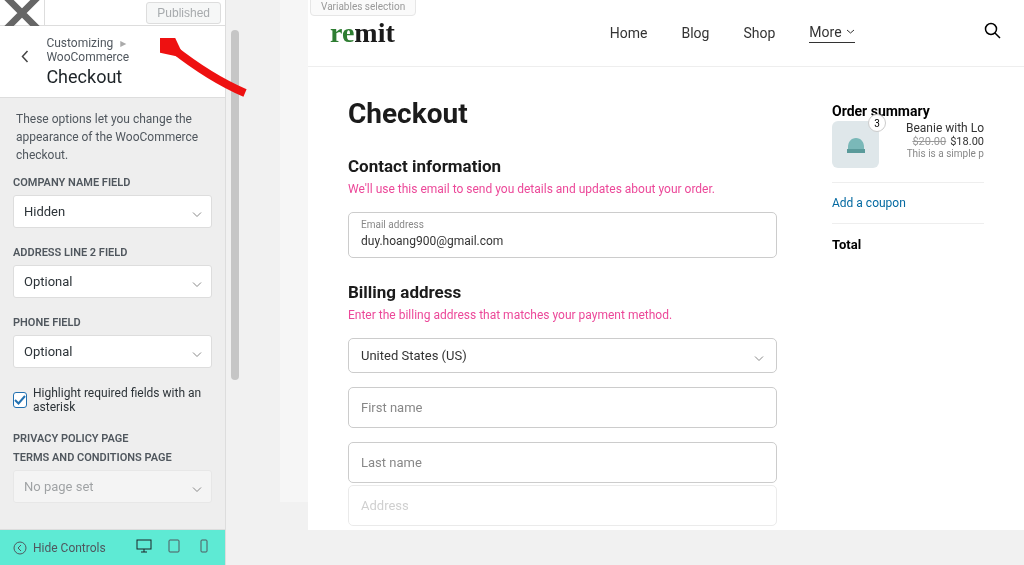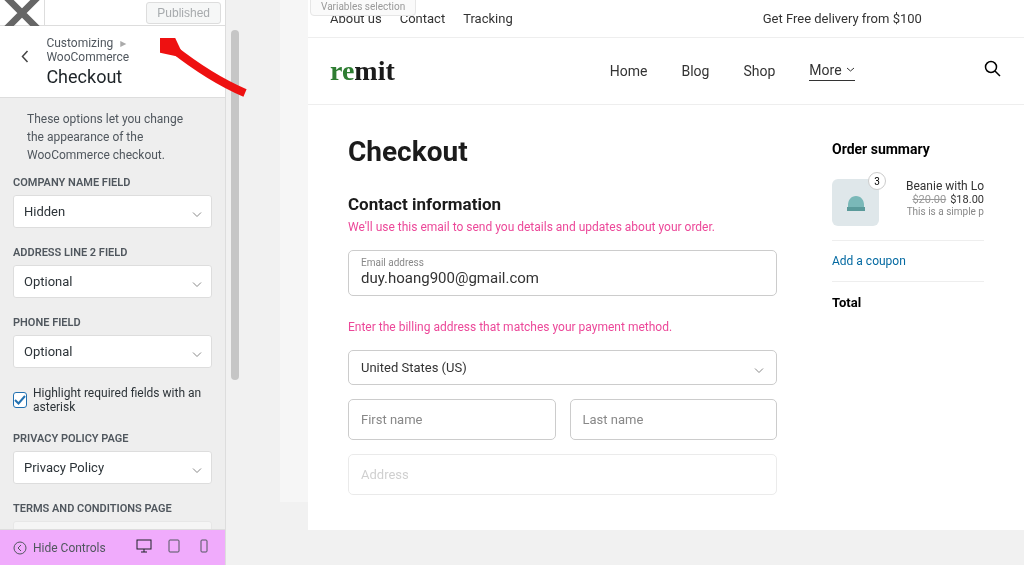--- a/index.html
+++ b/index.html
@@ -15,33 +15,33 @@
     .back-btn svg { width: 8px; height: 13px; }
     .breadcrumb-wrap { display: flex; flex-direction: column; }
     .breadcrumb { font-size: 12px; color: #50575e; }
     .breadcrumb .sep { margin: 0 4px; color: #aaa; }
     .panel-title { font-size: 18px; font-weight: 400; color: #1d2327; margin-top: 2px; }
     
     .scroll-area { flex: 1; overflow-y: auto; padding: 0; }
     .scroll-area::-webkit-scrollbar { width: 12px; }
     .scroll-area::-webkit-scrollbar-thumb { background: #a7aaad; border-radius: 6px; }
     
-    .desc { font-size: 12px; color: #50575e; padding: 12px 27px; line-height: 1.5; }
+    .desc { font-size: 12px; color: #50575e; padding: 12px 16px; line-height: 1.5; }
     .section-label { font-size: 11px; font-weight: 600; color: #50575e; padding: 0 13px 6px; text-transform: uppercase; }
     .select-wrap { margin: 0 13px 18px; position: relative; }
     .select { width: 100%; background: #fff; border: 1px solid #ddd; padding: 8px 30px 8px 10px; font-size: 13px; color: #2c3338; border-radius: 3px; cursor: pointer; appearance: none; }
     .select-chevron { position: absolute; right: 10px; top: 50%; transform: translateY(-50%); pointer-events: none; color: #888; }
     .select-chevron svg { width: 10px; height: 6px; }
     
     .checkbox-wrap { padding: 0 13px 18px; display: flex; align-items: center; gap: 6px; }
     .checkbox { width: 16px; height: 16px; border: 1px solid #2271b1; border-radius: 3px; display: flex; align-items: center; justify-content: center; background: #fff; cursor: pointer; color: #2271b1; }
     .checkbox svg { width: 12px; height: 10px; }
     .checkbox-label { font-size: 12px; color: #2c3338; }
     
-    .customizer-footer { border-top: 1px solid #ddd; background: #f0abfc; padding: 8px 13px; display: flex; align-items: center; gap: 14px; }
+    .customizer-footer { border-top: 1px solid #ddd; background: #5eead4; padding: 8px 13px; display: flex; align-items: center; gap: 14px; }
     .hide-controls { display: flex; align-items: center; gap: 6px; font-size: 12px; color: #50575e; cursor: pointer; }
     .hide-controls svg { width: 14px; height: 14px; }
     .device-btns { margin-left: auto; display: flex; gap: 14px; }
     .device-btn { cursor: pointer; color: #50575e; }
     .device-btn svg { width: 16px; height: 14px; }
     .device-btn.active { color: #1d2327; }
     
     .arrow-annotation { position: absolute; left: 160px; top: 38px; z-index: 100; pointer-events: none; }
     .arrow-annotation svg { width: 95px; height: 60px; }
     
@@ -66,33 +66,33 @@
     .search-icon svg { width: 18px; height: 18px; }
     
     .checkout-body { display: flex; padding: 30px 40px 0; gap: 55px; }
     .checkout-main { flex: 1; }
     .page-heading { font-size: 28px; font-weight: 700; color: #1b1b1b; margin-bottom: 26px; }
     .section-heading { font-size: 17px; font-weight: 700; color: #1b1b1b; margin-bottom: 6px; }
     .section-sub { font-size: 12px; color: #ec4899; margin-bottom: 16px; }
     
     .field-group { border: 1px solid #ccc; border-radius: 5px; padding: 6px 12px 8px; margin-bottom: 24px; }
     .field-label { font-size: 10px; color: #888; display: block; }
-    .field-value { font-size: 15px; color: #333; }
-    
-    .row2 { display: flex; gap: 14px; margin-bottom: 14px; }
+    .field-value { font-size: 12px; color: #333; }
+    
+    .row2 { display: flex; gap: 14px; margin-bottom: 2px; flex-direction: column; }
     .row2 .field-input { flex: 1; }
     .field-input { border: 1px solid #ccc; border-radius: 5px; padding: 12px; font-size: 13px; color: #888; }
     
     .select-field { border: 1px solid #ccc; border-radius: 5px; padding: 6px 12px 8px; margin-bottom: 14px; position: relative; }
     .select-field .field-value { font-size: 13px; color: #333; }
     .select-field-chevron { position: absolute; right: 12px; top: 50%; transform: translateY(-50%); color: #888; }
     .select-field-chevron svg { width: 10px; height: 6px; }
     
     .order-summary { width: 152px; padding-top: 6px; }
-    .summary-title { font-size: 14px; font-weight: 700; margin-bottom: 22px; }
+    .summary-title { font-size: 14px; font-weight: 700; margin-bottom: 2px; }
     .summary-item { display: flex; gap: 10px; margin-bottom: 14px; }
     .item-thumb { width: 47px; height: 47px; background: #dfe7ea; border-radius: 6px; position: relative; display: flex; align-items: center; justify-content: center; }
     .item-thumb svg { width: 24px; height: 24px; }
     .qty-badge { position: absolute; top: -7px; right: -7px; width: 18px; height: 18px; border-radius: 9px; background: #fff; border: 1px solid #ccc; font-size: 10px; display: flex; align-items: center; justify-content: center; }
     .item-info { flex: 1; text-align: right; }
     .item-name { font-size: 12px; font-weight: 400; color: #333; white-space: nowrap; }
     .item-price { font-size: 11px; }
     .old-price { text-decoration: line-through; color: #999; }
     .new-price { color: #333; margin-left: 4px; }
     .item-desc { font-size: 10px; color: #888; white-space: nowrap; }
@@ -160,26 +160,20 @@
     <div class="checkbox-wrap">
       <div class="checkbox">
         <svg viewBox="0 0 12 10">
             <path d="M1 5l3.5 3.5L11 1" stroke="currentColor" stroke-width="2" fill="none"></path>
           </svg>
       </div>
       <span class="checkbox-label">Highlight required fields with an asterisk</span>
     </div>
 
     <div class="section-label">PRIVACY POLICY PAGE</div>
-    <div class="select-wrap">
-      <div class="select">Privacy Policy</div>
-      <span class="select-chevron"><svg viewBox="0 0 10 6">
-            <path d="M1 1l4 4 4-4" stroke="currentColor" fill="none"></path>
-          </svg></span>
-    </div>
 
     <div class="section-label">TERMS AND CONDITIONS PAGE</div>
     <div class="select-wrap" style="margin-bottom:0;">
       <div class="select" style="opacity:0.4;">No page set</div>
       <span class="select-chevron"><svg viewBox="0 0 10 6">
             <path d="M1 1l4 4 4-4" stroke="currentColor" fill="none"></path>
           </svg></span>
     </div>
   </div>
 
@@ -215,28 +209,20 @@
         </marker>
       </defs>
     <path d="M85 55 Q 50 40 12 10" stroke="#e11" stroke-width="8" fill="none" marker-end="url(#ah)"></path>
   </svg>
 </div>
 
 <div class="preview-area">
   <div class="preview-frame">
     <div class="variables-tab">Variables selection</div>
 
-    <div class="top-bar">
-      <div class="top-links">
-        <span class="top-link">About us</span>
-        <span class="top-link">Contact</span>
-        <span class="top-link">Tracking</span>
-      </div>
-      <span class="promo">Get Free delivery from $100</span>
-    </div>
 
     <div class="nav-bar">
       <div class="logo"><span class="accent">re</span><span>mit</span></div>
       <div class="nav-links">
         <span class="nav-link">Home</span>
         <span class="nav-link">Blog</span>
         <span class="nav-link">Shop</span>
         <span class="nav-link more">
             <span>More</span>
             <svg viewBox="0 0 9 5">
@@ -254,20 +240,21 @@
       <div class="checkout-main">
         <h1 class="page-heading">Checkout</h1>
 
         <h2 class="section-heading">Contact information</h2>
         <p class="section-sub">We'll use this email to send you details and updates about your order.</p>
         <div class="field-group">
           <span class="field-label">Email address</span>
           <span class="field-value">duy.hoang900@gmail.com</span>
         </div>
 
+        <h2 class="section-heading">Billing address</h2>
         <p class="section-sub">Enter the billing address that matches your payment method.</p>
         <div class="select-field">
           <span class="field-value">United States (US)</span>
           <span class="select-field-chevron"><svg viewBox="0 0 10 6">
                 <path d="M1 1l4 4 4-4" stroke="currentColor" fill="none"></path>
               </svg></span>
         </div>
         <div class="row2">
           <div class="field-input">First name</div>
           <div class="field-input">Last name</div>

